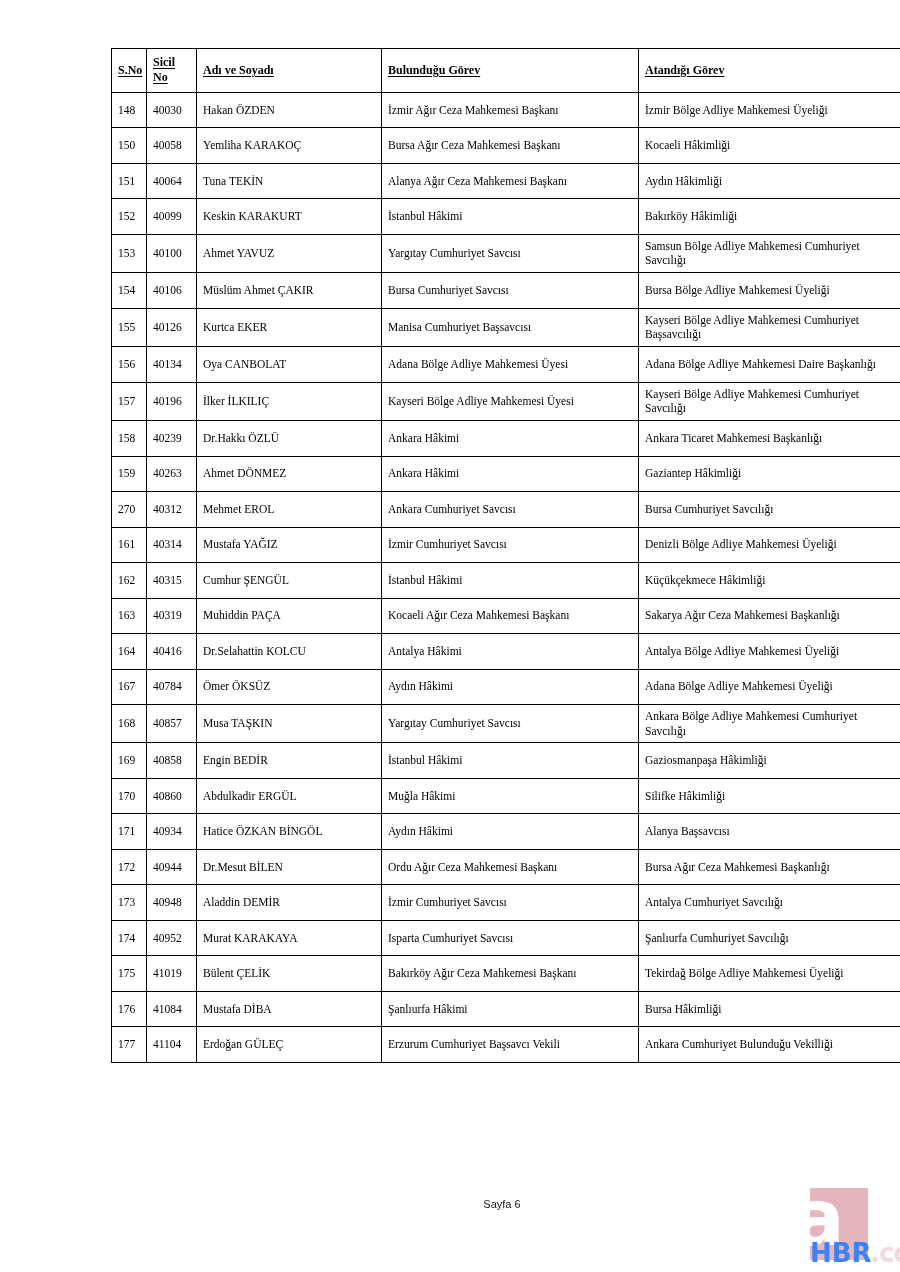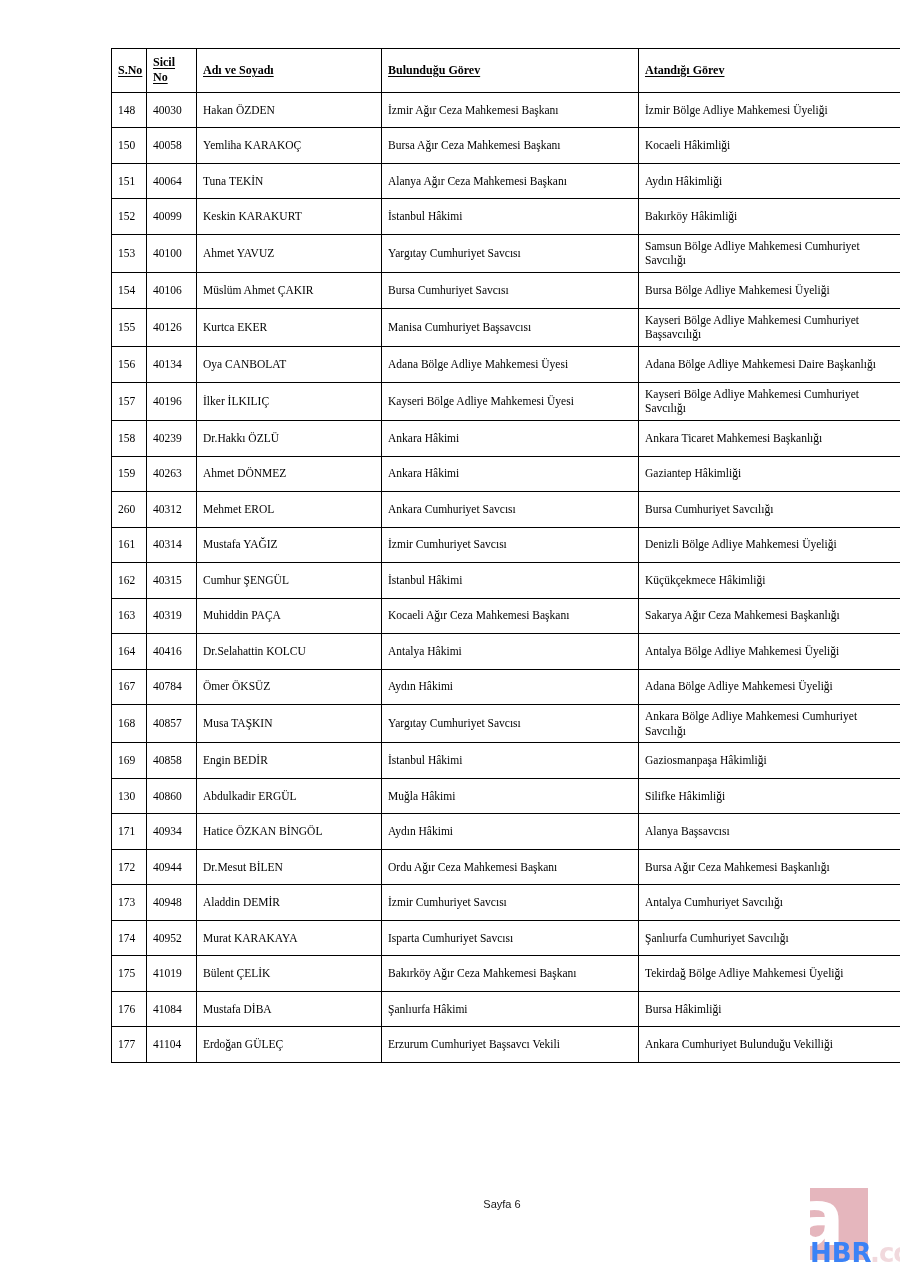--- a/index.html
+++ b/index.html
@@ -246,21 +246,21 @@
             <td class="atan">Ankara Ticaret Mahkemesi Başkanlığı</td>
           </tr>
           <tr>
             <td class="sno">159</td>
             <td class="sicil">40263</td>
             <td class="ad">Ahmet DÖNMEZ</td>
             <td class="bulun">Ankara Hâkimi</td>
             <td class="atan">Gaziantep Hâkimliği</td>
           </tr>
           <tr>
-            <td class="sno">260</td>
+            <td class="sno">270</td>
             <td class="sicil">40312</td>
             <td class="ad">Mehmet EROL</td>
             <td class="bulun">Ankara Cumhuriyet Savcısı</td>
             <td class="atan">Bursa Cumhuriyet Savcılığı</td>
           </tr>
           <tr>
             <td class="sno">161</td>
             <td class="sicil">40314</td>
             <td class="ad">Mustafa YAĞIZ</td>
             <td class="bulun">İzmir Cumhuriyet Savcısı</td>
@@ -302,21 +302,21 @@
             <td class="atan">Ankara Bölge Adliye Mahkemesi Cumhuriyet Savcılığı</td>
           </tr>
           <tr>
             <td class="sno">169</td>
             <td class="sicil">40858</td>
             <td class="ad">Engin BEDİR</td>
             <td class="bulun">İstanbul Hâkimi</td>
             <td class="atan">Gaziosmanpaşa Hâkimliği</td>
           </tr>
           <tr>
-            <td class="sno">130</td>
+            <td class="sno">170</td>
             <td class="sicil">40860</td>
             <td class="ad">Abdulkadir ERGÜL</td>
             <td class="bulun">Muğla Hâkimi</td>
             <td class="atan">Silifke Hâkimliği</td>
           </tr>
           <tr>
             <td class="sno">171</td>
             <td class="sicil">40934</td>
             <td class="ad">Hatice ÖZKAN BİNGÖL</td>
             <td class="bulun">Aydın Hâkimi</td>

